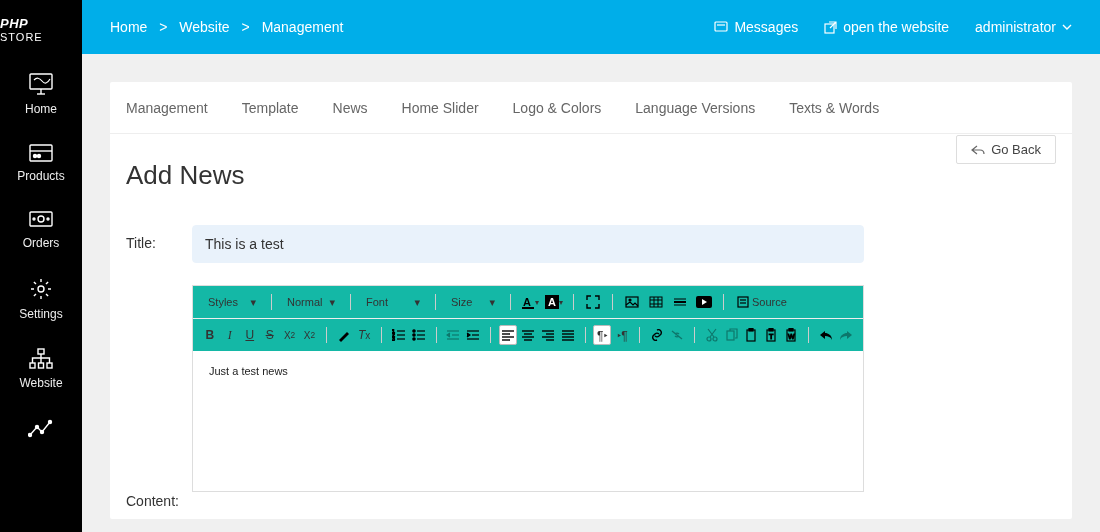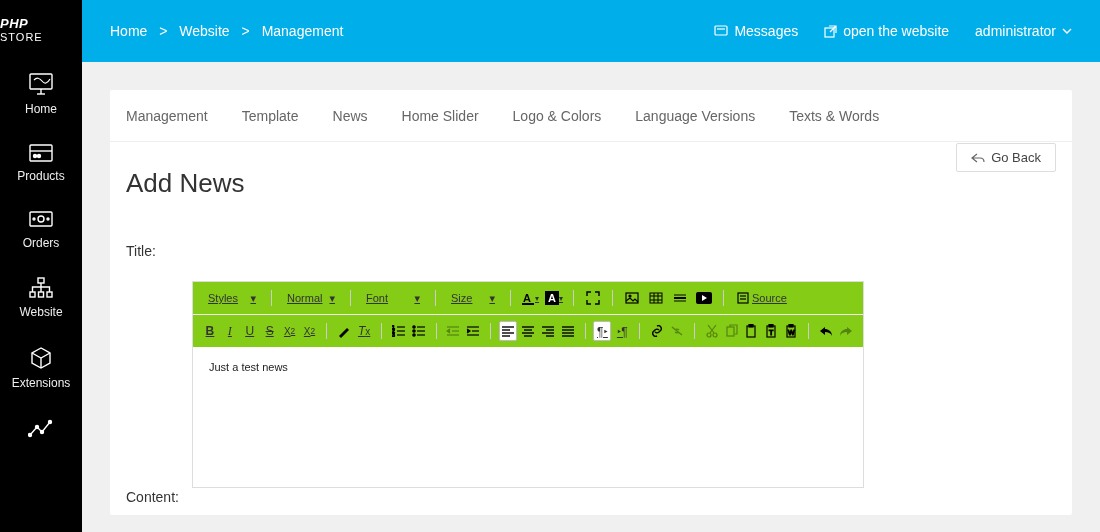--- a/index.html
+++ b/index.html
@@ -5,37 +5,37 @@
 * { margin: 0; padding: 0; box-sizing: border-box; font-family: Arial, Helvetica, sans-serif; }
 body { background: #f0f0f0; width: 1100px; height: 532px; overflow: hidden; }
 
 .sidebar { width: 82px; height: 532px; background: #000; float: left; color: #fff; }
 .logo { text-align: left; padding: 16px 0 14px; font-size: 13px; }
 .logo .top { font-style: italic; font-weight: bold; letter-spacing: 0.5px; }
 .logo .bot { font-size: 11px; letter-spacing: 1px; }
 .side-item { text-align: center; padding: 15px 0 12px; font-size: 12px; color: #eee; cursor: pointer; }
 .side-item svg { display: block; margin: 0 auto 6px; }
 
-.topbar { height: 62px; background: #00aee9; margin-left: 82px; color: #fff; display: flex; align-items: center; padding: 0 28px; font-size: 14px; }
+.topbar { height: 54px; background: #00aee9; margin-left: 82px; color: #fff; display: flex; align-items: center; padding: 0 28px; font-size: 14px; }
 .crumbs span { margin-right: 8px; display: inline-block; }
 .spacer { flex: 1; }
 .top-link { margin-left: 26px; cursor: pointer; display: flex; align-items: center; gap: 6px; }
 
 .main { margin-left: 82px; padding: 28px 28px 0 28px; }
 .card { background: #fff; border-radius: 2px; }
 .tabs { border-bottom: 1px solid #eee; padding: 0 16px; height: 52px; display: flex; align-items: center; gap: 34px; color: #666; font-size: 14px; }
 .tabs span { cursor: pointer; }
 .card-body { padding: 18px 16px 10px; position: relative; }
 .goback { position: absolute; right: 16px; top: 1px; border: 1px solid #ddd; padding: 6px 14px; font-size: 13px; color: #444; cursor: pointer; border-radius: 2px; display: flex; align-items: center; gap: 6px; }
 .page-title { font-size: 26px; font-weight: 400; color: #333; margin-top: 8px; margin-bottom: 34px; }
 .row { display: flex; align-items: flex-start; }
 .lbl { width: 66px; font-size: 14px; color: #333; padding-top: 10px; }
 .title-input { flex: 1; background: #e9f2fb; border: 1px solid #e9f2fb; border-radius: 4px; padding: 10px 12px; font-size: 14px; color: #333; outline: none; max-width: 672px; }
 .editor { margin-top: 22px; max-width: 672px; border: 1px solid #ddd; }
-.toolbar { background: #84cc16; font-size: 12px; color: #333; text-decoration: underline; }
+.toolbar { background: #14b8a6; font-size: 12px; color: #333; }
 .tb-row { display: flex; align-items: center; padding: 6px 8px; border-bottom: 1px solid #eee; flex-wrap: nowrap; gap: 2px; }
 .tb-row:last-child { border-bottom: none; }
 .dd { display: inline-flex; align-items: center; justify-content: space-between; border: 1px solid transparent; padding: 2px 6px; min-width: 62px; cursor: pointer; font-size: 11px; }
 .sep { width: 1px; height: 16px; background: #ccc; margin: 0 6px; }
 .btn { width: 22px; height: 20px; display: inline-flex; align-items: center; justify-content: center; cursor: pointer; border: 1px solid transparent; border-radius: 2px; font-size: 12px; }
 .btn.active { border-color: #bbb; background: #fff; }
 .ed-body { min-height: 140px; padding: 14px 16px; font-size: 11px; color: #222; }
 .disabled { opacity: 0.35; }
 </style>
 </head>
@@ -70,39 +70,39 @@
   <div class="side-item">
     <svg width="26" height="20" viewBox="0 0 26 20" fill="none" stroke="#fff" stroke-width="1.4">
         <rect x="2" y="2" width="22" height="14" rx="1"></rect>
         <circle cx="13" cy="9" r="3"></circle>
         <circle cx="6" cy="9" r="1"></circle>
         <circle cx="20" cy="9" r="1"></circle>
       </svg>
     <span>Orders</span>
   </div>
 
+  <div class="side-item">
+    <svg width="24" height="24" viewBox="0 0 24 24" fill="none" stroke="#fff" stroke-width="1.4">
+        <circle cx="12" cy="12" r="3"></circle>
+        <path d="M12 2v3M12 19v3M2 12h3M19 12h3M4.9 4.9l2.1 2.1M17 17l2.1 2.1M4.9 19.1L7 17M17 7l2.1-2.1"></path>
+      </svg>
+    <span>Settings</span>
+  </div>
 
   <div class="side-item">
     <svg width="26" height="22" viewBox="0 0 26 22" fill="none" stroke="#fff" stroke-width="1.4">
         <rect x="10" y="1" width="6" height="5"></rect>
         <rect x="2" y="15" width="5" height="5"></rect>
         <rect x="10.5" y="15" width="5" height="5"></rect>
         <rect x="19" y="15" width="5" height="5"></rect>
         <path d="M13 6v4M13 10H4.5v5M13 10h8.5v5M13 10v5"></path>
       </svg>
     <span>Website</span>
   </div>
 
-  <div class="side-item">
-    <svg width="24" height="24" viewBox="0 0 24 24" fill="none" stroke="#fff" stroke-width="1.4">
-        <path d="M12 2L3 7v10l9 5 9-5V7z"></path>
-        <path d="M3 7l9 5 9-5M12 12v10"></path>
-      </svg>
-    <span>Extensions</span>
-  </div>
 
   <div class="side-item" style="padding-bottom:0">
     <svg width="26" height="22" viewBox="0 0 26 22" fill="none" stroke="#fff" stroke-width="1.4">
         <path d="M2 18L9 10l5 5 8-10"></path>
         <circle cx="2" cy="18" r="1.5" fill="#fff"></circle>
         <circle cx="9" cy="10" r="1.5" fill="#fff"></circle>
         <circle cx="14" cy="15" r="1.5" fill="#fff"></circle>
         <circle cx="22" cy="5" r="1.5" fill="#fff"></circle>
       </svg>
   </div>
@@ -154,20 +154,21 @@
       <div class="goback">
         <svg width="14" height="10" viewBox="0 0 14 10" fill="none" stroke="#666" stroke-width="1.2">
             <path d="M6 1L1 5l5 4M1 5h8c2 0 4 1 4 4"></path>
           </svg>
         <span>Go Back</span>
       </div>
       <h1 class="page-title">Add News</h1>
 
       <div class="row">
         <div class="lbl">Title:</div>
+        <input class="title-input" value="This is a test" style="">
       </div>
 
       <div class="row" style="margin-top:0">
         <div class="lbl" style="padding-top:230px">Content:</div>
         <div class="editor">
           <div class="toolbar">
             <div class="tb-row">
               <span class="dd">
                   <span>Styles</span>
                   <span>▾</span>

